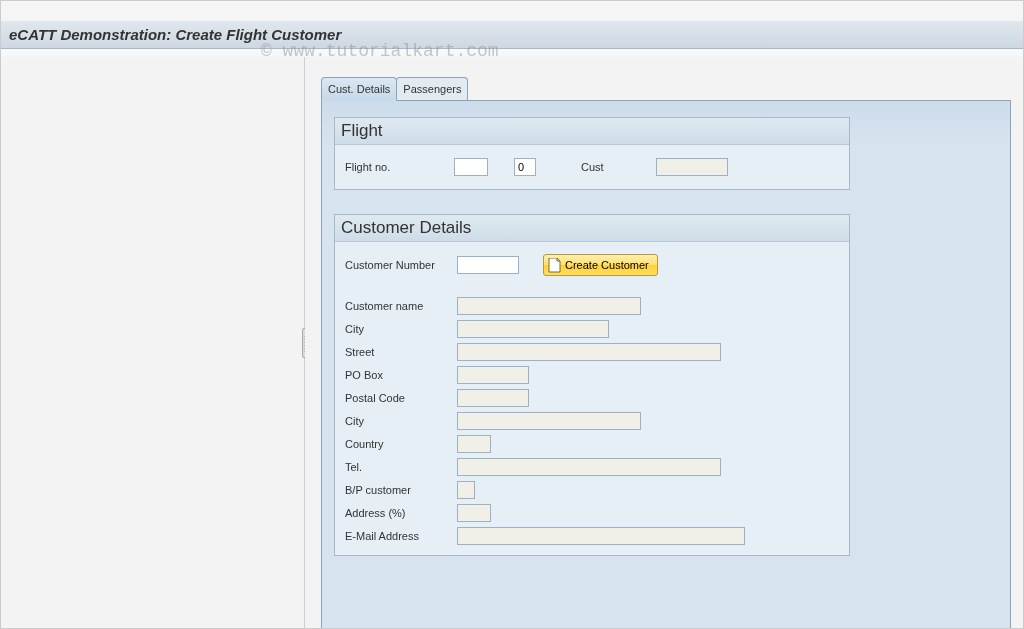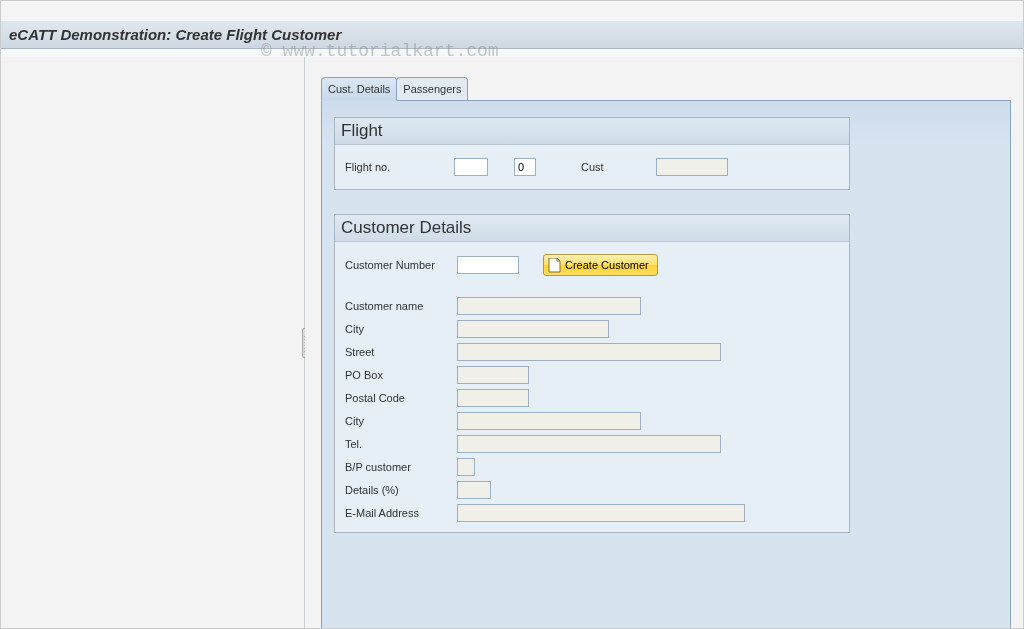--- a/index.html
+++ b/index.html
@@ -116,29 +116,33 @@
             </div>
             <div class="field-row">
               <span class="field-label">Postal Code</span>
               <input class="sapfield readonly w-80" disabled="" value="" style="">
             </div>
             <div class="field-row">
               <span class="field-label">City</span>
               <input class="sapfield readonly w-200" disabled="" value="" style="">
             </div>
             <div class="field-row">
+              <span class="field-label">Country</span>
+              <input class="sapfield readonly w-small" disabled="" value="" style="">
+            </div>
+            <div class="field-row">
               <span class="field-label">Tel.</span>
               <input class="sapfield readonly w-260" disabled="" value="" style="">
             </div>
             <div class="field-row">
               <span class="field-label">B/P customer</span>
               <input class="sapfield readonly w-xxs" disabled="" value="" style="">
             </div>
             <div class="field-row">
-              <span class="field-label">Details (%)</span>
+              <span class="field-label">Address (%)</span>
               <input class="sapfield readonly w-small" disabled="" value="" style="">
             </div>
             <div class="field-row">
               <span class="field-label">E-Mail Address</span>
               <input class="sapfield readonly w-300" disabled="" value="" style="">
             </div>
 
           </div>
         </div>
 

